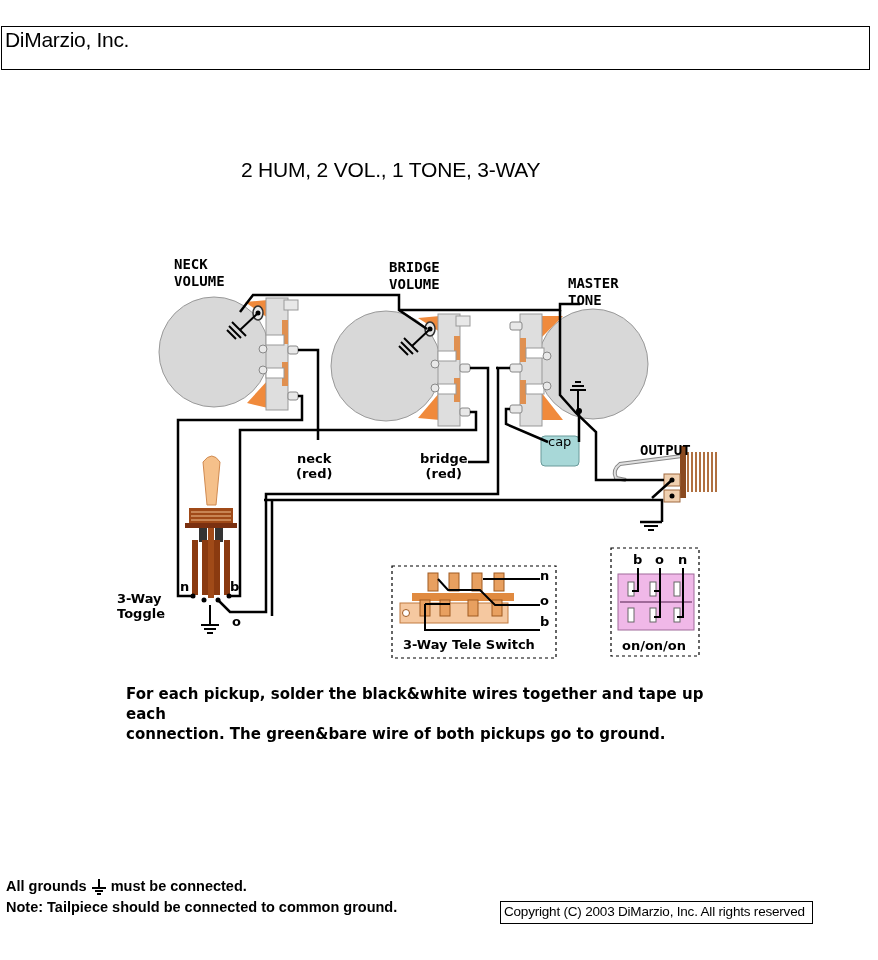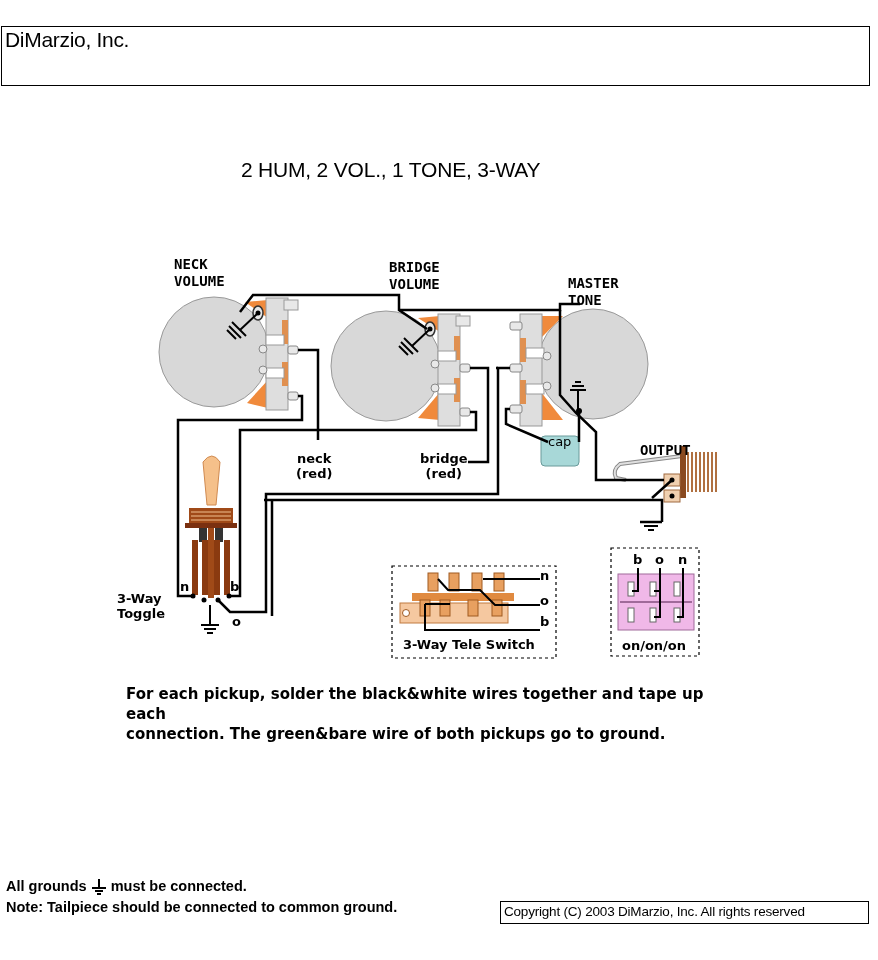--- a/index.html
+++ b/index.html
@@ -1,26 +1,26 @@
 <!DOCTYPE html>
 <html><head>
 <meta charset="utf-8">
 <style>
   html, body { margin: 0; padding: 0; background: #ffffff; }
   body { width: 878px; height: 960px; position: relative; overflow: hidden; font-family: "Liberation Sans", sans-serif; color: #000; }
-  .header-box { position: absolute; left: 1px; top: 26px; width: 869px; height: 60px; border: 1.5px solid #000; box-sizing: border-box; }
+  .header-box { position: absolute; left: 1px; top: 26px; width: 869px; height: 44px; border: 1.5px solid #000; box-sizing: border-box; }
   .company { position: absolute; left: 3px; top: 1px; font-size: 21px; font-family: "Liberation Sans", sans-serif; letter-spacing: -0.3px; }
   .address { position: absolute; left: 3px; top: 26px; font-size: 13px; letter-spacing: -0.3px; }
   .title { position: absolute; left: 241px; top: 158px; font-size: 21px; font-weight: normal; letter-spacing: -0.2px; }
   .lbl { position: absolute; font-family: "DejaVu Sans Mono", monospace; font-weight: bold; font-size: 14px; line-height: 17px; }
   .sm { position: absolute; font-family: "DejaVu Sans", sans-serif; font-weight: bold; font-size: 13px; line-height: 15px; }
   .instructions { position: absolute; left: 126px; top: 684px; font-family: "DejaVu Sans", sans-serif; font-weight: bold; font-size: 15px; line-height: 20px; width: 620px; }
   .note { position: absolute; left: 6px; top: 876px; font-family: "Liberation Sans", sans-serif; font-weight: bold; font-size: 14.5px; line-height: 21px; }
   .gnd-inline { display: inline-block; vertical-align: middle; width: 16px; height: 18px; }
-  .copyright { position: absolute; left: 500px; top: 901px; width: 369px; height: 23px; border: 1.5px solid #000; box-sizing: border-box; font-size: 13.5px; line-height: 20px; padding-left: 3px; letter-spacing: -0.2px; white-space: nowrap; }
+  .copyright { position: absolute; left: 500px; top: 901px; width: 313px; height: 23px; border: 1.5px solid #000; box-sizing: border-box; font-size: 13.5px; line-height: 20px; padding-left: 3px; letter-spacing: -0.2px; white-space: nowrap; }
   svg.diagram { position: absolute; left: 0; top: 0; }
 </style>
 </head>
 <body>
 
 <div class="header-box">
   <div class="company">DiMarzio, Inc.</div>
 </div>
 
 <div class="title">2 HUM, 2 VOL., 1 TONE, 3-WAY</div>

